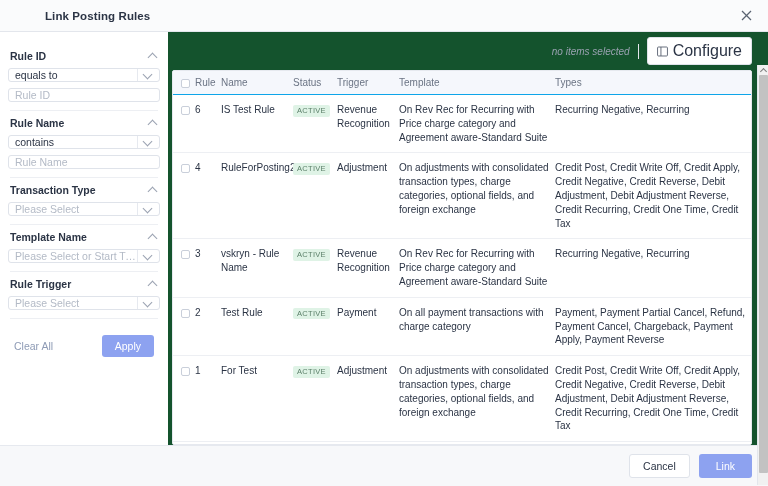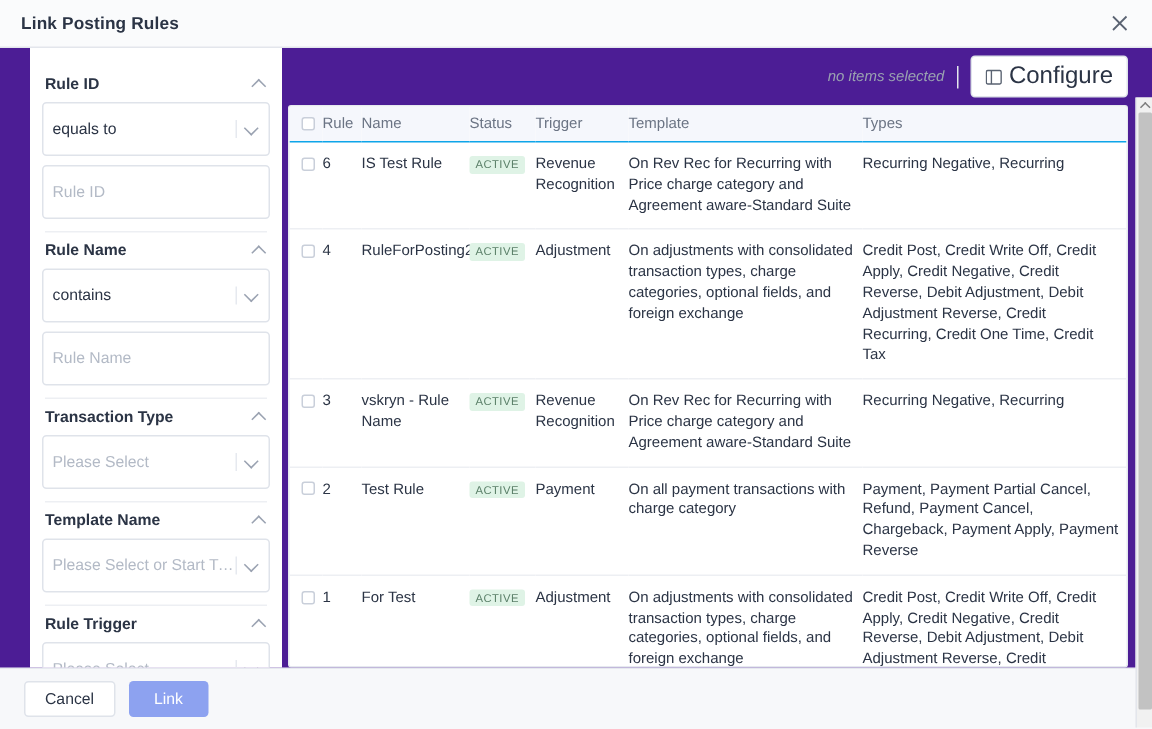--- a/index.html
+++ b/index.html
@@ -26,38 +26,38 @@
     background: #fafbfc;
     border-bottom: 1px solid #e3e6ec;
     display: flex; align-items: center;
     padding: 0 12px 0 14px;
   }
   .dlg-title {
     font-size: 11.5px;
     font-weight: bold;
     color: #2b3445;
     letter-spacing: .1px;
+    margin-left: 31px;
   }
   .dlg-header-spacer { flex: 1 1 auto; }
   .close-btn {
     width: 20px; height: 20px;
     display: flex; align-items: center; justify-content: center;
     cursor: pointer;
     color: #5a6372;
   }
   .close-btn svg { display: block; }
 
   
   .dlg-body {
     flex: 1 1 auto;
     display: flex;
     min-height: 0;
     position: relative;
-    background: #4c1d95;
-    padding-left: 20px;
+    background: #14532d;
   }
 
   
   .filters {
     width: 168px;
     flex: 0 0 168px;
     padding: 12px 8px 0 8px;
     background: #ffffff;
     overflow: hidden;
   }
@@ -83,21 +83,21 @@
     position: absolute;
     left: 0; top: 2px;
     width: 6px; height: 6px;
     border-left: 1.2px solid #9aa2b1;
     border-top: 1.2px solid #9aa2b1;
     transform: rotate(45deg);
   }
 
   .ctrl {
     position: relative;
-    height: 36px;
+    height: 14px;
     border: 1px solid #dfe3ea;
     border-radius: 3px;
     background: #fff;
     display: flex; align-items: center;
     padding: 0 6px;
     margin-bottom: 6px;
     cursor: pointer;
   }
   .ctrl.input { cursor: text; }
   .ctrl-text {
@@ -288,21 +288,21 @@
     transform: rotate(45deg);
     margin-top: 2px;
   }
 
   
   .dlg-footer {
     height: 41px;
     flex: 0 0 41px;
     background: #f7f8fa;
     border-top: 1px solid #e6e9ef;
-    display: flex; align-items: center; justify-content: flex-start;
+    display: flex; align-items: center; justify-content: flex-end;
     gap: 9px;
     padding: 0 16px;
   }
   .btn-cancel {
     background: #fff;
     border: 1px solid #dfe3ea;
     border-radius: 3px;
     font-size: 10.5px;
     color: #2b3445;
     padding: 5px 13px;

